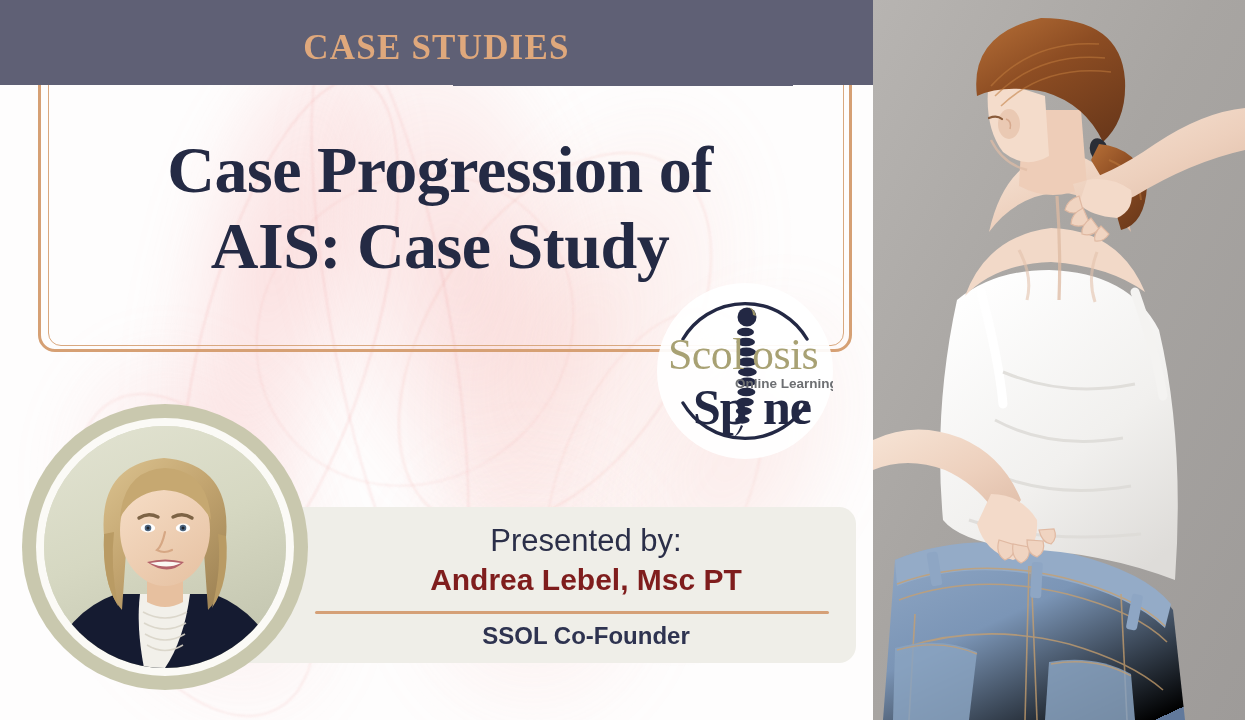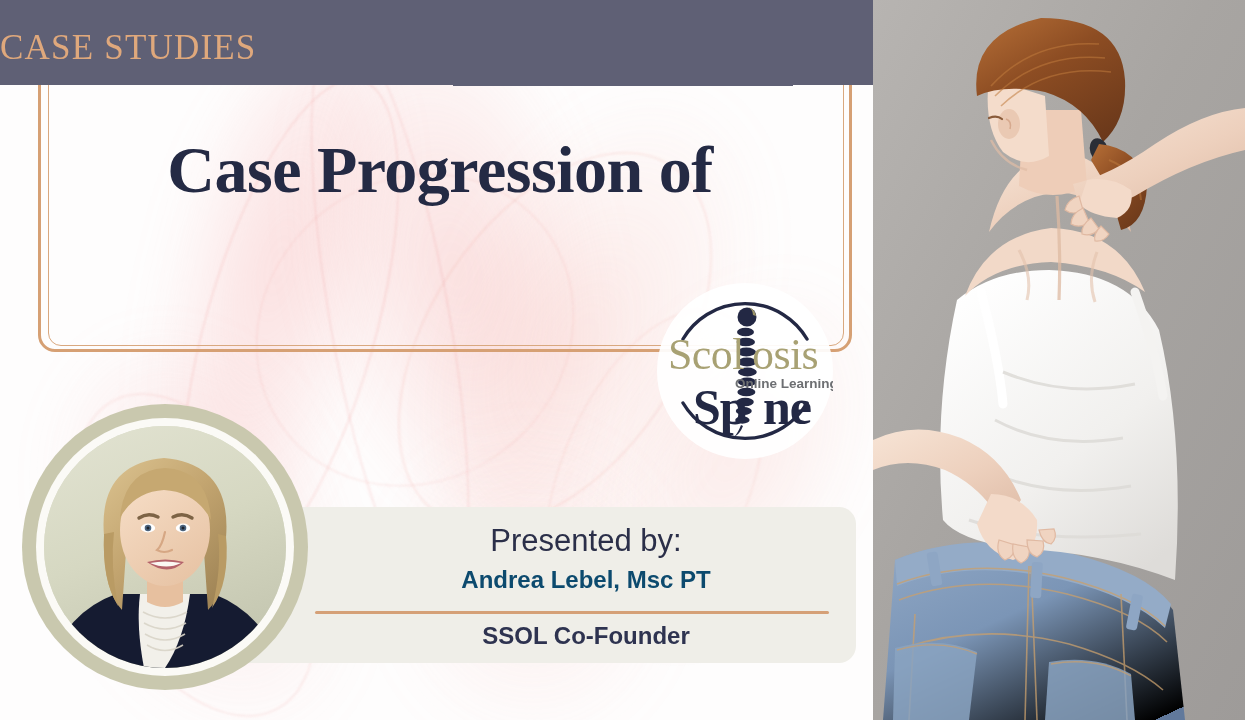--- a/index.html
+++ b/index.html
@@ -55,22 +55,23 @@
   .w5 { left:560px; top:300px; width:190px; height:360px; transform:rotate(22deg); border-color:rgba(236,140,130,.22); }
   .w6 { left:250px; top:180px; width:330px; height:300px; transform:rotate(-40deg); border-color:rgba(236,130,126,.20); }
 
   
   .header-band {
     position:absolute; left:0; top:0; width:873px; height:85px;
     background:#5f6075;
   }
   .eyebrow {
     position:absolute; left:0; top:29px; width:873px;
+    text-align:center;
     font-family:"Liberation Serif", serif;
-    font-weight:normal; font-size:35px; letter-spacing:1.2px;
+    font-weight:bold; font-size:35px; letter-spacing:1.2px;
     color:#dfa87c;
     line-height:38px;
   }
 
   
   .frame-outer {
     position:absolute; left:38px; top:62px; width:814px; height:290px;
     border:3px solid #d6a074; border-radius:17px;
     pointer-events:none;
   }
@@ -131,22 +132,22 @@
   }
   .presented-by {
     position:absolute; left:156px; top:15px; width:540px;
     text-align:center;
     font-size:31px; line-height:38px; font-weight:400;
     color:#2b2f49;
   }
   .presenter-name {
     position:absolute; left:156px; top:54px; width:540px;
     text-align:center;
-    font-size:24px; line-height:38px; font-weight:bold;
-    color:#0c4a6e;
+    font-size:30px; line-height:38px; font-weight:bold;
+    color:#7f1d1d;
   }
   .presenter-divider {
     position:absolute; left:155px; top:104px; width:514px; height:3px;
     background:#d5a077; border-radius:2px;
   }
   .presenter-role {
     position:absolute; left:156px; top:113px; width:540px;
     text-align:center;
     font-size:24px; line-height:32px; font-weight:700;
     color:#2e3350;
@@ -183,20 +184,21 @@
 
     <div class="frame-outer"></div>
     <div class="frame-inner"></div>
 
     <div class="header-band"></div>
     <div class="frame-gap"></div>
     <div class="eyebrow">CASE STUDIES</div>
 
     <div class="title">
       <div>Case Progression of</div>
+      <div>AIS: Case Study</div>
     </div>
 
     <div class="logo">
       <div class="logo-disc"></div>
       <svg width="176" height="176" viewBox="0 0 176 176">
 
         <path d="M 26 56 A 72 72 0 0 1 150 56" fill="none" stroke="#232844" stroke-width="3.4" stroke-linecap="round"></path>
         <path d="M 26 120 A 72 72 0 0 0 150 120" fill="none" stroke="#232844" stroke-width="3.4" stroke-linecap="round"></path>
 
         <g fill="#232844">

